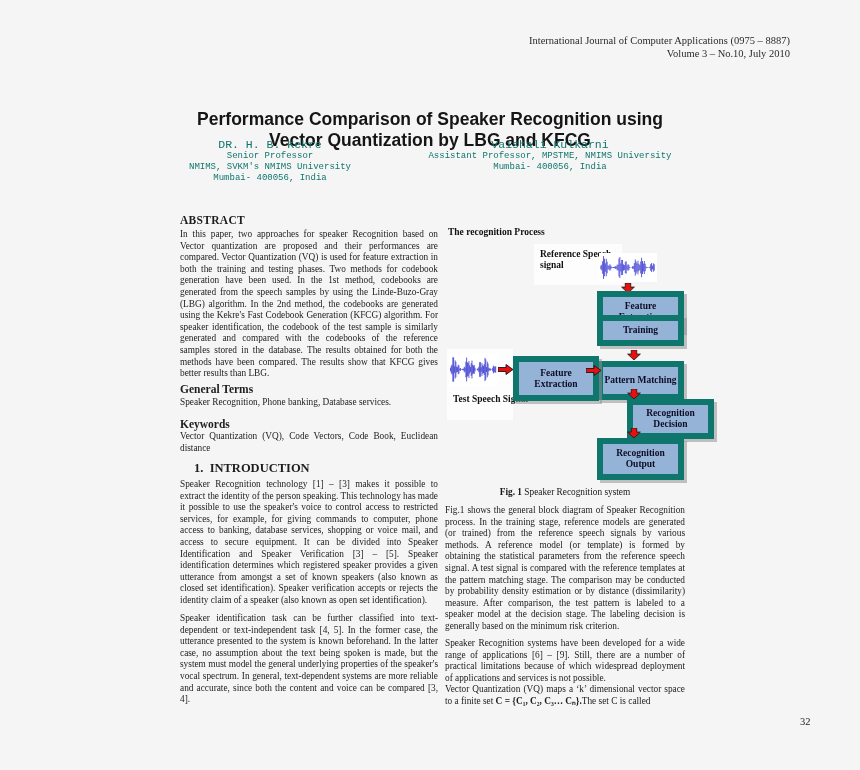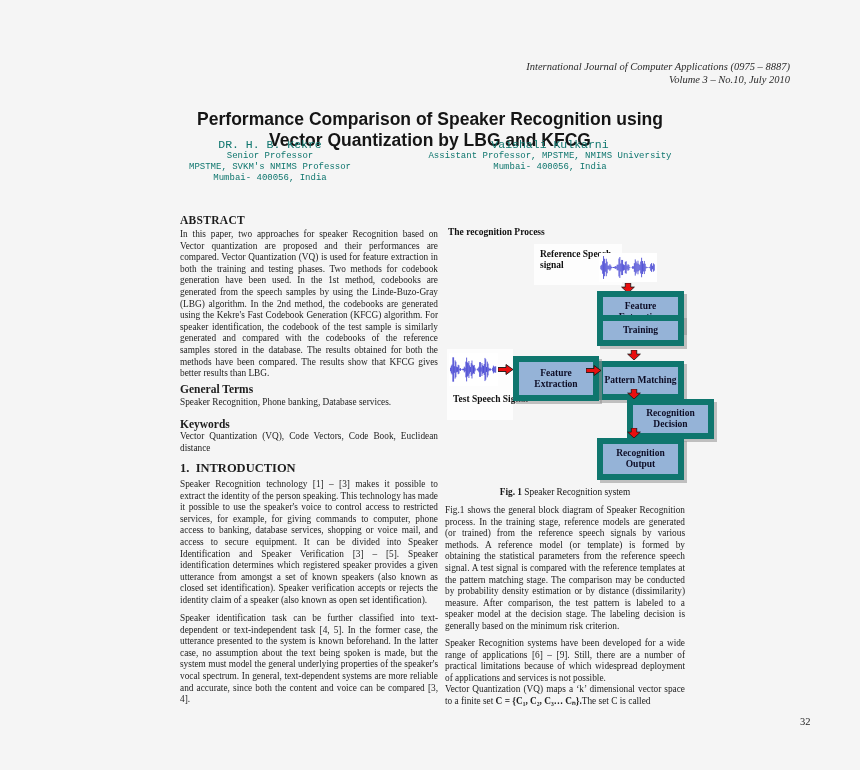--- a/index.html
+++ b/index.html
@@ -5,40 +5,40 @@
   html,body{margin:0;padding:0;}
   body{
     width:860px;height:770px;position:relative;overflow:hidden;
     background:#f5f5f5;color:#1d1d1d;
     font-family:"Liberation Serif",serif;
   }
   .abs{position:absolute;}
   
   .journal-header{
     top:34px;right:70px;text-align:right;
-    font-style:italic;font-size:10.5px;line-height:13px;color:#2a2a2a;margin-top:26px;
+    font-size:10.5px;line-height:13px;color:#2a2a2a;
   }
   
   .paper-title{
     top:72px;left:0;width:860px;text-align:center;
     font-family:"Liberation Sans",sans-serif;font-weight:bold;
     font-size:17.5px;line-height:21px;color:#151515;margin-top:37px;
   }
   
   .author-block{top:138px;text-align:center;font-family:Liberation Mono, monospace;color:#0f766e;}
   .author-block .name{font-size:11.5px;line-height:13px;}
   .author-block .sub{font-size:9px;line-height:11px;}
   .author-left{left:150px;width:240px;}
   .author-right{left:425px;width:250px;}
   
   .col-left{left:180px;width:258px;}
   .col-right{left:445px;width:240px;}
   .h-abstract{font-weight:bold;font-size:11.5px;letter-spacing:.3px;}
   .h-sec{font-weight:bold;font-size:11.5px;}
-  .h-intro{font-weight:bold;font-size:12.5px;white-space:pre-wrap;}
+  .h-intro{font-weight:bold;font-size:12.5px;white-space:pre-wrap;margin-left:14px;}
   .body-text{font-size:9.3px;line-height:11.6px;text-align:justify;color:#1c1c1c;}
   .b{font-weight:bold;}
   
   .diag-label{font-weight:bold;font-size:9.5px;color:#111;}
   .panel{background:#fdfdfd;}
   .wavebox{background:#ffffff;}
   .waveform{display:block;width:100%;height:100%;stroke:var(--waveform-blue,#2a2acc);stroke-width:.8;}
   .dbox{
     background:var(--box-fill,#95b3d7);
     border:6px solid #0f766e;
@@ -60,21 +60,21 @@
 </div>
 
 <div class="abs paper-title">
   <div>Performance Comparison of Speaker Recognition using</div>
   <div>Vector Quantization by LBG and KFCG</div>
 </div>
 
 <div class="abs author-block author-left">
   <div class="name">DR. H. B. Kekre</div>
   <div class="sub">Senior Professor</div>
-  <div class="sub">MPSTME, SVKM's NMIMS Professor</div>
+  <div class="sub">NMIMS, SVKM's NMIMS University</div>
   <div class="sub">Mumbai- 400056, India</div>
 </div>
 <div class="abs author-block author-right">
   <div class="name">Vaishali Kulkarni</div>
   <div class="sub">Assistant Professor, MPSTME, NMIMS University</div>
   <div class="sub">Mumbai- 400056, India</div>
 </div>
 
 <div class="abs col-left h-abstract" style="top:214px">ABSTRACT</div>
 <div class="abs col-left body-text" style="top:229px">In this paper, two approaches for speaker Recognition based on Vector quantization are proposed and their performances are compared.  Vector Quantization (VQ) is used for feature extraction in both the training and testing phases. Two methods for codebook generation have been used. In the 1st method, codebooks are generated from the speech samples by using the Linde-Buzo-Gray (LBG) algorithm. In the 2nd method, the codebooks are generated using the Kekre's Fast Codebook Generation (KFCG) algorithm.  For speaker identification, the codebook of the test sample is similarly generated and compared with the codebooks of the reference samples stored in the database. The results obtained for both the methods have been compared. The results show that KFCG gives better results than LBG.</div>

